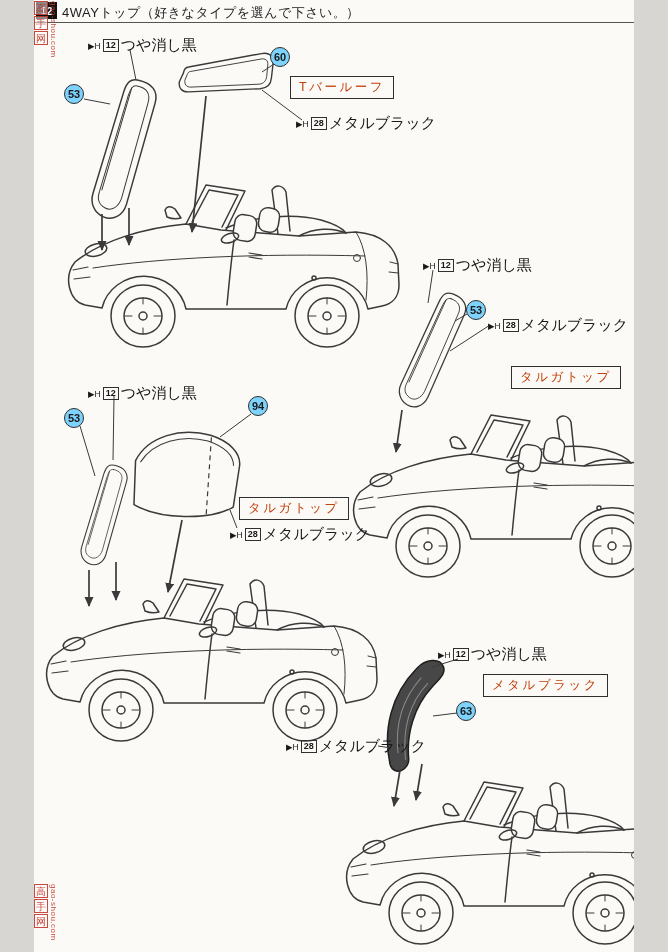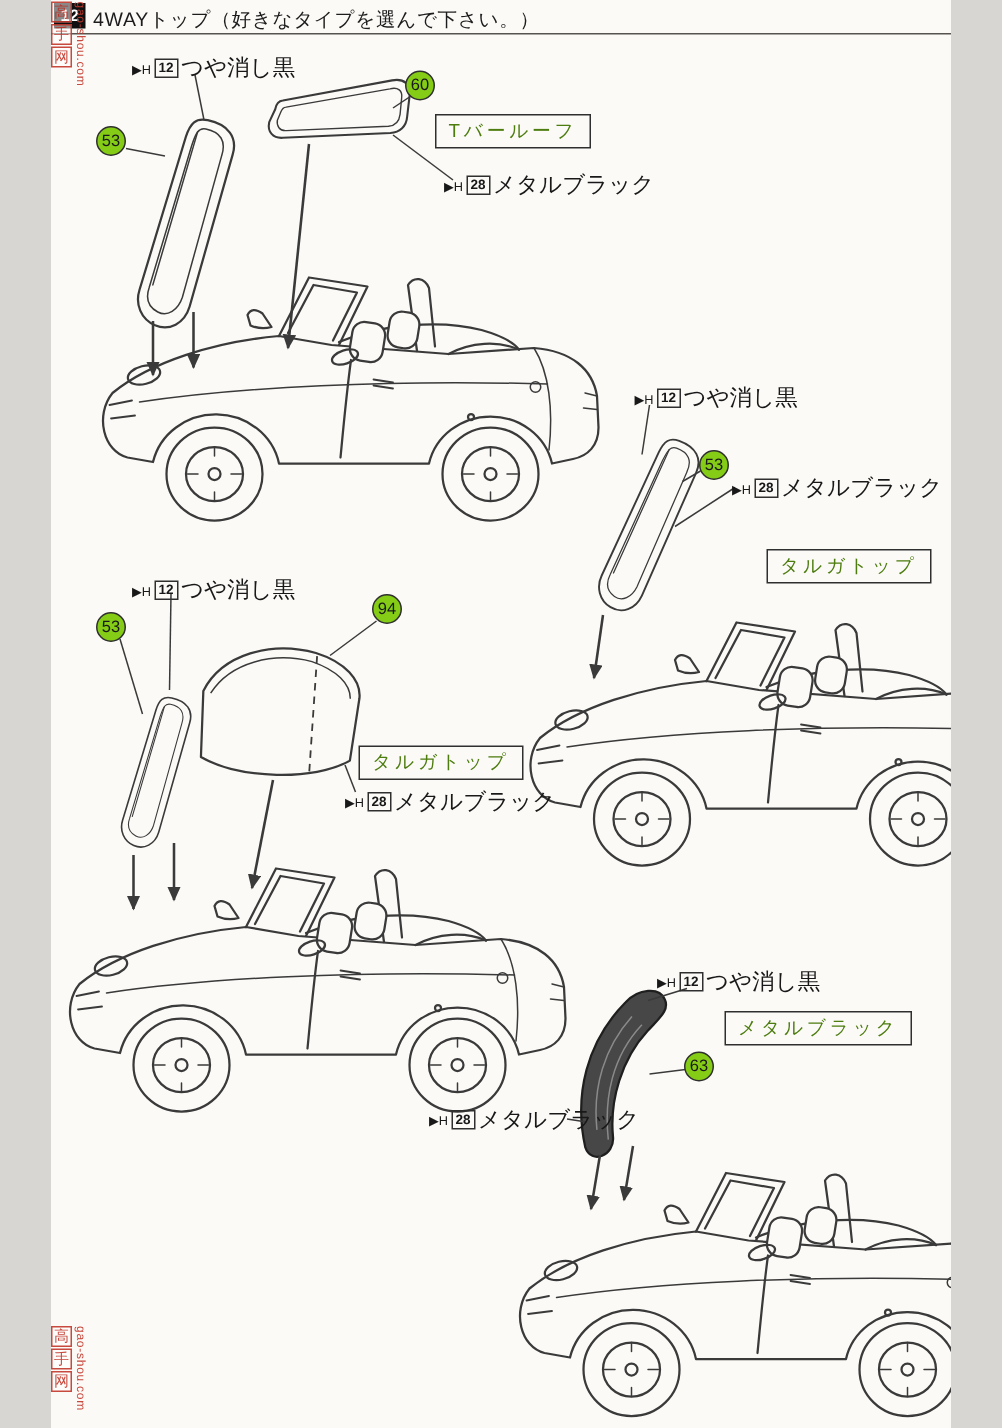--- a/index.html
+++ b/index.html
@@ -6,24 +6,24 @@
   body { background:#d8d6d2; font-family:"Liberation Sans", sans-serif; }
   #page { position:relative; width:600px; height:952px; background:#fbfaf7; overflow:hidden; margin:0 auto; }
   .abs { position:absolute; }
   #step-badge { left:2px; top:2px; width:21px; height:17px; background:#101010; color:#fff;
     font-size:11px; font-weight:bold; display:flex; align-items:center; justify-content:center; z-index:5; }
   #page-title { left:28px; top:4px; font-size:13px; font-weight:normal; color:#1c1c1c; letter-spacing:.5px; z-index:5; white-space:nowrap; }
   #header-rule { left:0; top:22px; width:668px; height:0; border-top:1.5px solid #57534e; z-index:3; }
   #scan-edge-right { left:659px; top:0; width:4px; height:952px; background:#55504a; z-index:2; }
   svg.art { position:absolute; left:0; top:0; z-index:1; }
   .pnum { position:absolute; width:20px; height:20px; border:1.5px solid #2f2f2f; border-radius:50%;
-    background:#84cc16; color:#1a1a1a; font-size:11px; font-weight:normal;
+    background:#7dd3fc; color:#1a1a1a; font-size:11px; font-weight:bold;
     display:flex; align-items:center; justify-content:center; z-index:4; }
   .tlabel { position:absolute; border:1.5px solid #2f2f2f; background:#fbfaf7; padding:2px 8px;
-    font-size:12.5px; letter-spacing:2.5px; color:#4d7c0f; z-index:4; white-space:nowrap; }
+    font-size:12.5px; letter-spacing:2.5px; color:#c2410c; z-index:4; white-space:nowrap; }
   .callout { position:absolute; display:flex; align-items:center; gap:2px; font-size:10.5px;
     color:#181818; z-index:4; white-space:nowrap; }
   .pmark { font-size:8.5px; }
   .pcode { border:1px solid #2f2f2f; font-size:9px; line-height:1; padding:1px 2px; font-weight:bold; }
   .pname { font-size:15px; }
   .wm { position:absolute; left:0; display:flex; z-index:30; opacity:.92; }
   .wm-col { display:flex; flex-direction:column; gap:1px; }
   .wm-ch { width:14px; height:14px; border:1px solid #c43a2e; color:#c43a2e; font-size:10px;
     line-height:13px; text-align:center; background:rgba(255,255,255,.55); }
   .wm-dom { writing-mode:vertical-rl; font-size:8px; color:#c43a2e; margin-left:1px; letter-spacing:.5px; }

